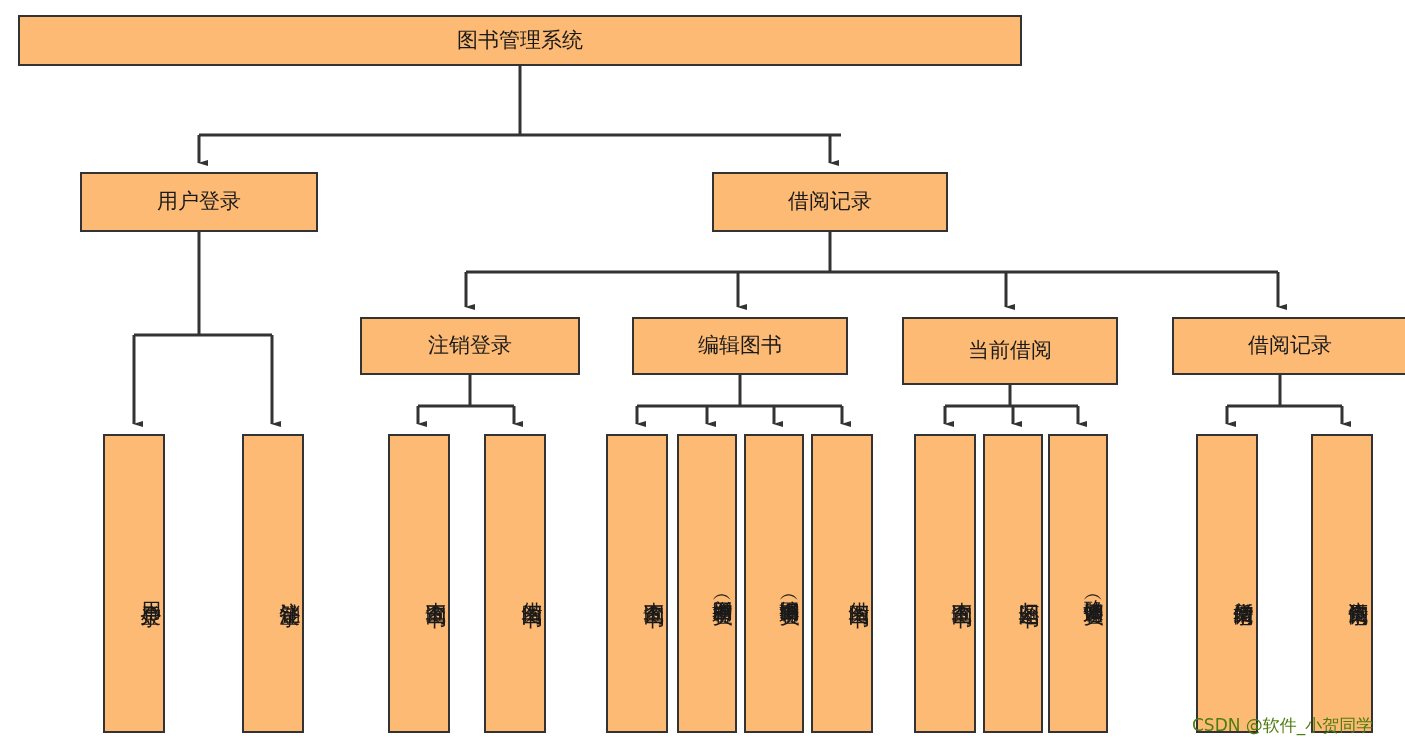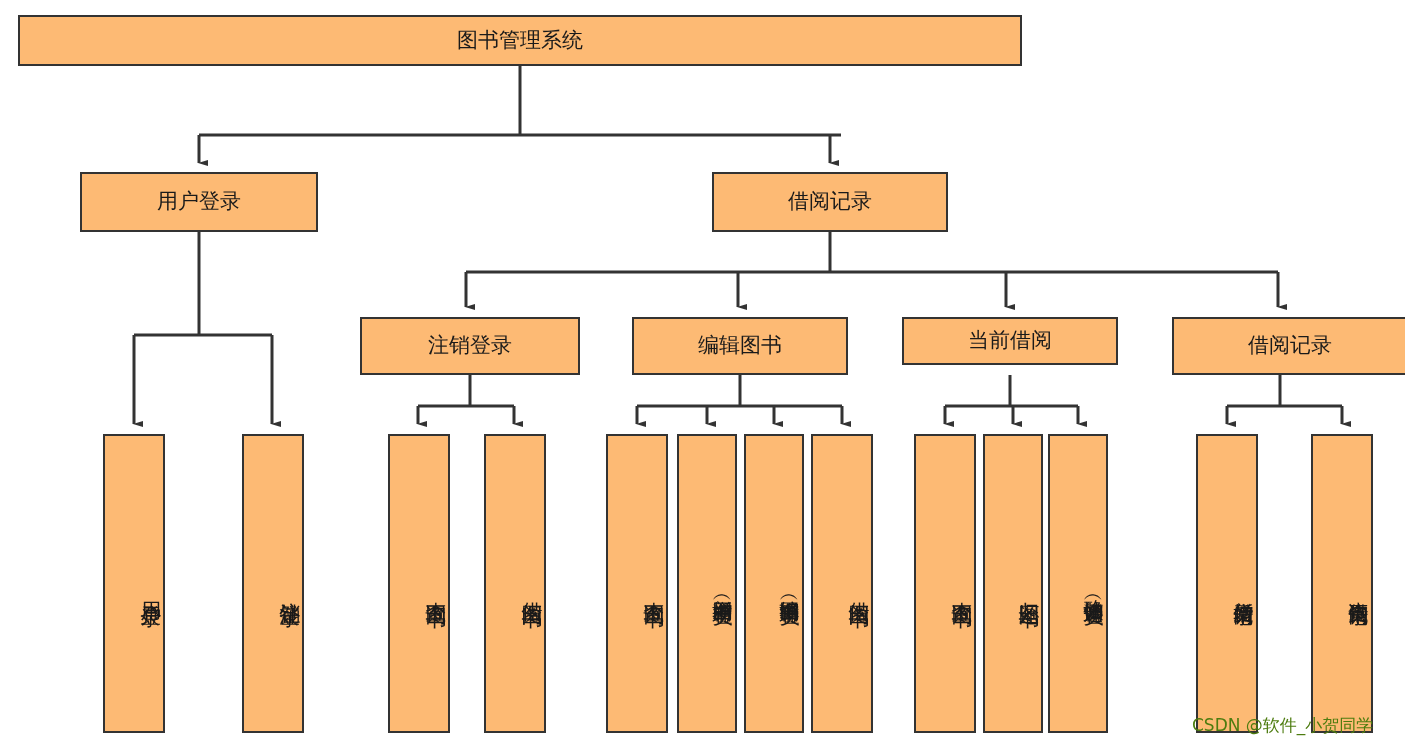--- a/index.html
+++ b/index.html
@@ -129,21 +129,21 @@
   <div class="node h" style="left:712px; top:172px; width:236px; height:60px;">
     <span>借阅记录</span>
   </div>
 
   <div class="node h" style="left:360px; top:317px; width:220px; height:58px;">
     <span>注销登录</span>
   </div>
   <div class="node h" style="left:632px; top:317px; width:216px; height:58px;">
     <span>编辑图书</span>
   </div>
-  <div class="node h" style="left:902px; top:317px; width:216px; height:48px;">
+  <div class="node h" style="left:902px; top:317px; width:216px; height:68px;">
     <span>当前借阅</span>
   </div>
   <div class="node h" style="left:1172px; top:317px; width:236px; height:58px;">
     <span>借阅记录</span>
   </div>
 
   <div class="node v" style="left:103px; top:434px; width:62px; height:299px;">
     <span>用户登录</span>
   </div>
   <div class="node v" style="left:242px; top:434px; width:62px; height:299px;">

